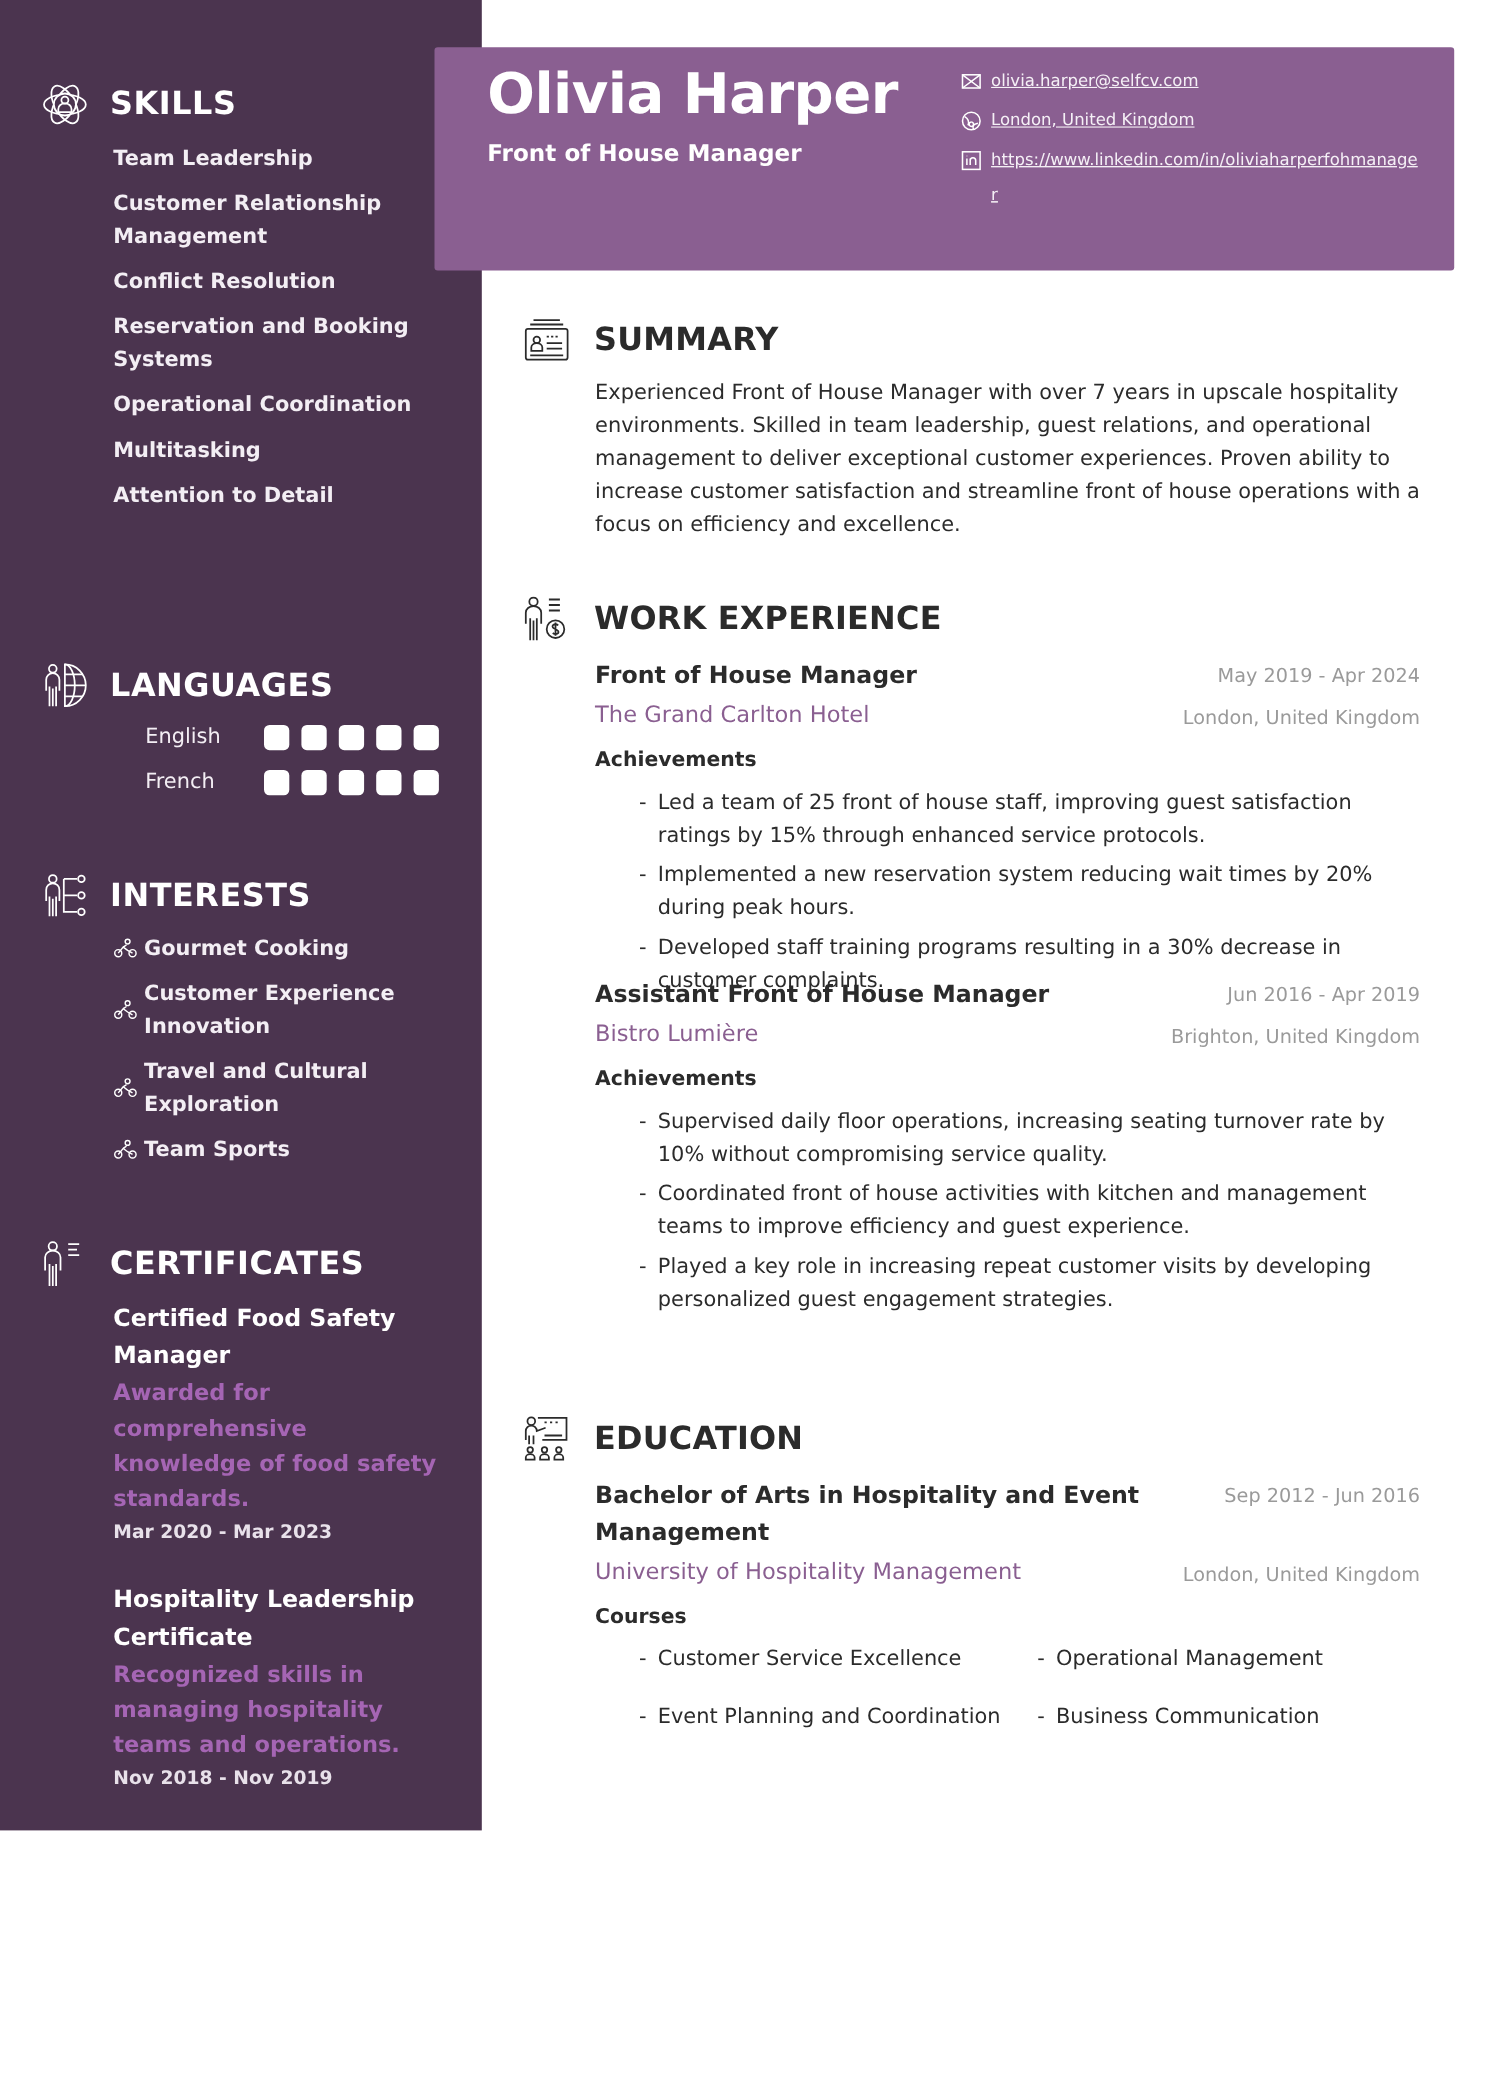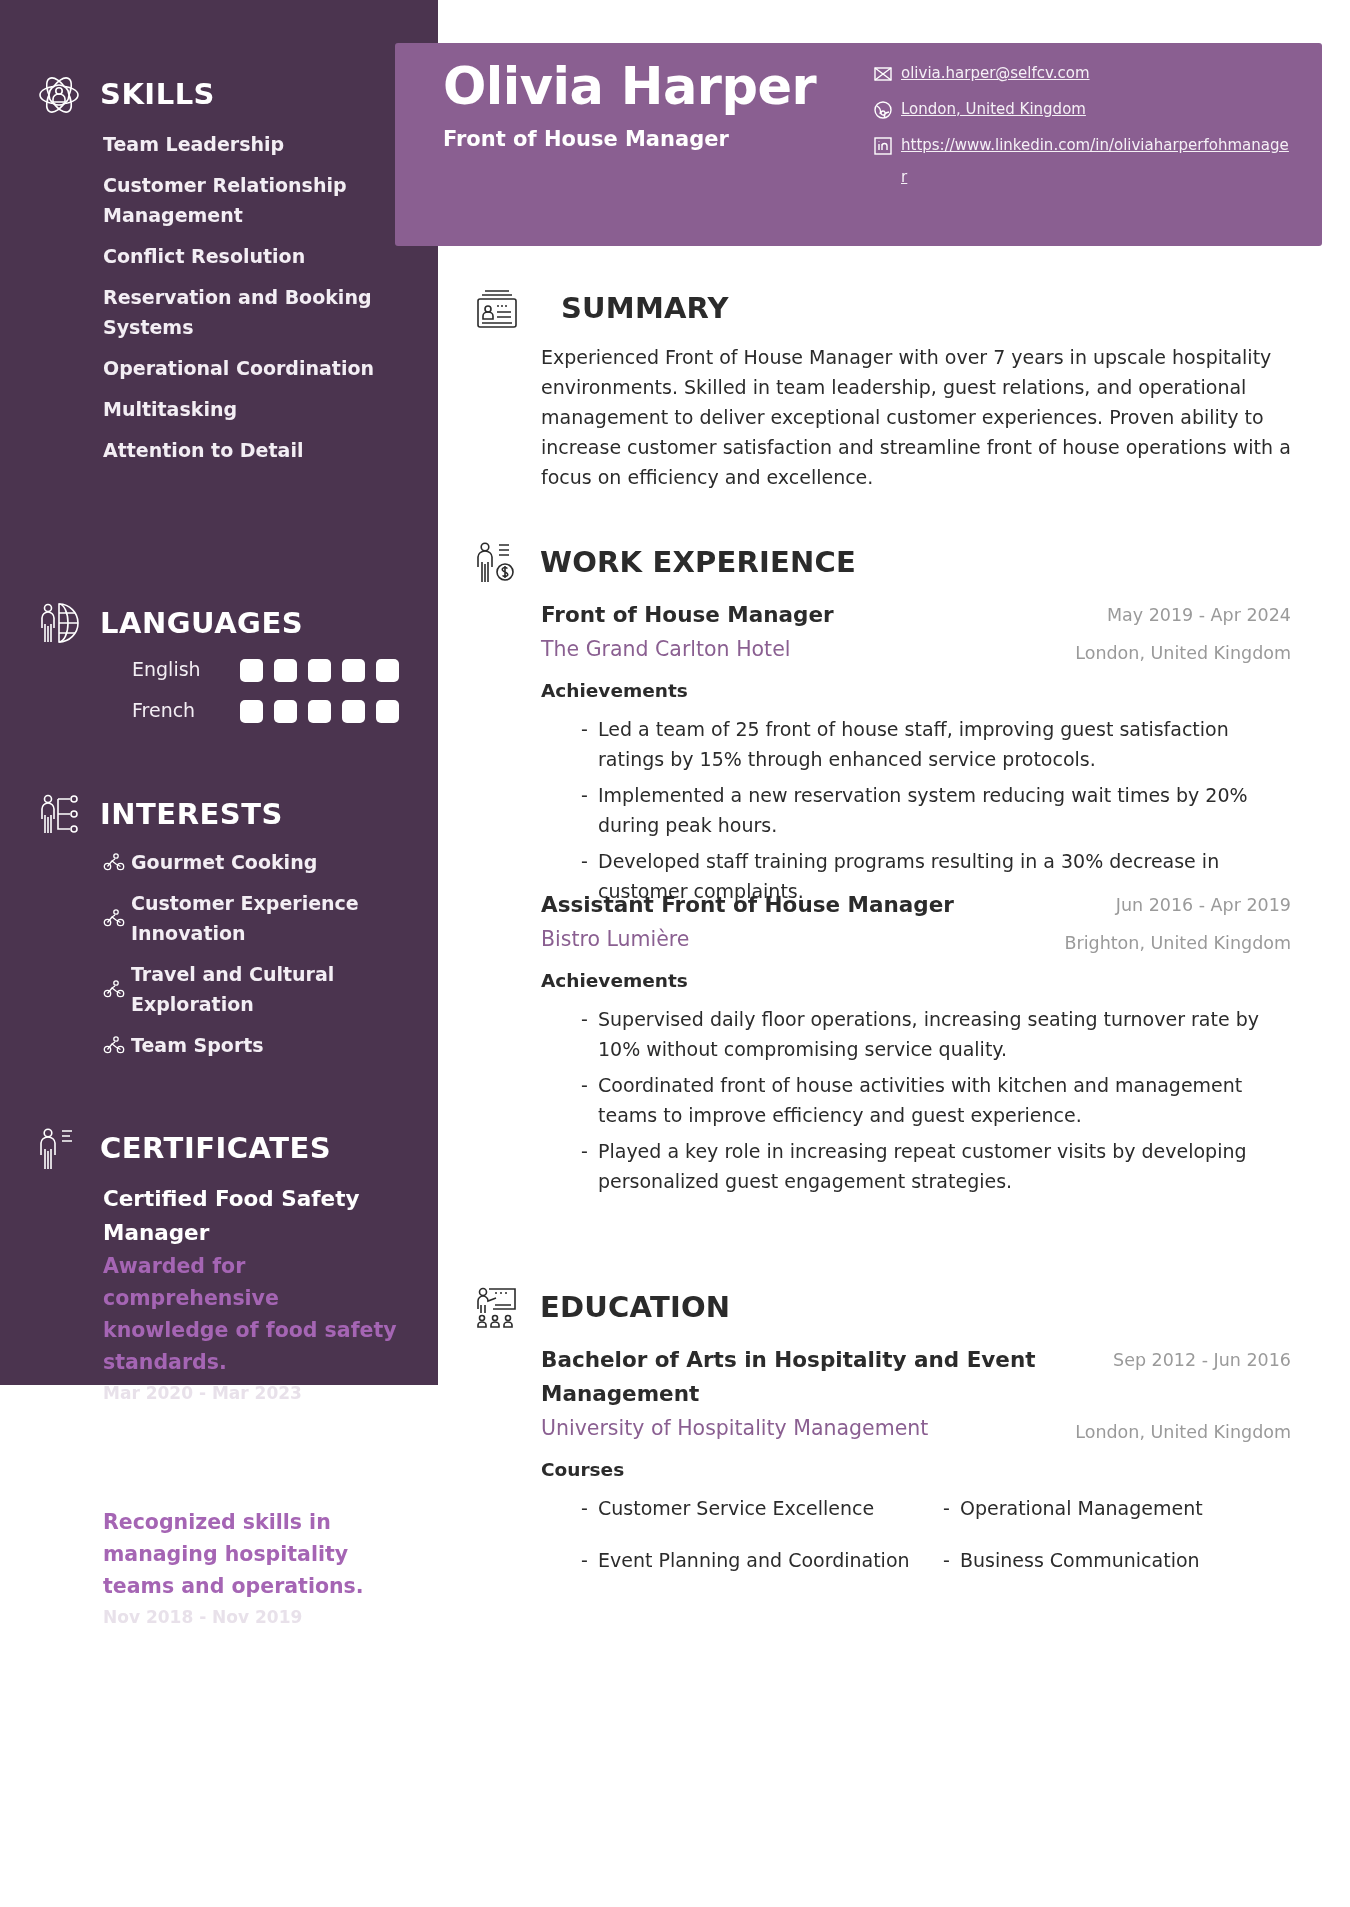--- a/index.html
+++ b/index.html
@@ -1,19 +1,19 @@
 <!DOCTYPE html>
 <html><head>
 <meta charset="utf-8">
 <style>
   * { box-sizing: border-box; margin: 0; padding: 0; }
   html, body { width: 1350px; height: 1907px; background: #ffffff; overflow: hidden; }
   body { position: relative; font-family: "Liberation Sans", "DejaVu Sans", sans-serif; color: #2b2b2b; }
 
-  .sidebar { position: absolute; left: 0; top: 0; width: 438px; height: 1385px; background: #4b344f; color: #ffffff; }
+  .sidebar { position: absolute; left: 0; top: 0; width: 438px; height: 1664px; background: #4b344f; color: #ffffff; }
   .side-section { position: absolute; left: 0; width: 438px; }
   .side-head { position: relative; height: 48px; }
   .side-icon { position: absolute; left: 38px; top: 0; width: 42px; height: 44px; }
   .side-title { position: absolute; left: 100px; top: 4px; font-family: "DejaVu Sans", sans-serif; font-weight: bold; font-size: 29px; letter-spacing: 0.5px; color: #ffffff; }
   .side-list { position: absolute; left: 103px; width: 300px; font-weight: bold; }
   .skill-item { font-family: "DejaVu Sans", sans-serif; font-size: 19px; line-height: 30px; color: #f3eef4; margin-bottom: 11px; }
 
   .lang-row { position: absolute; left: 103px; width: 300px; height: 30px; }
   .lang-name { position: absolute; left: 16px; top: 0; font-family: "DejaVu Sans", sans-serif; font-size: 19px; line-height: 30px; color: #f3eef4; margin-left: 13px; }
   .lang-dots { position: absolute; left: 137px; top: 5px; height: 24px; display: flex; gap: 11px; }
@@ -219,21 +219,21 @@
 
 <main class="main">
 
   <svg class="sec-icon" style="top:288px;" viewBox="0 0 44 44" fill="none" stroke="#2b2b2b" stroke-width="1.6">
     <path d="M10 3 h24 M7 7 h30"></path>
     <rect x="3" y="11" width="38" height="28" rx="2"></rect>
     <circle cx="13" cy="21" r="3"></circle>
     <path d="M8 31 v-3 a5 4 0 0 1 10 0 v3 z"></path>
     <path d="M22 18 h2 M26 18 h2 M30 18 h2 M22 24 h14 M22 29 h14 M7 35 h30"></path>
   </svg>
-  <h2 class="sec-title" style="top:291px;margin-left:21px;">SUMMARY</h2>
+  <h2 class="sec-title" style="top:291px;">SUMMARY</h2>
   <p class="summary-text">Experienced Front of House Manager with over 7 years in upscale hospitality environments. Skilled in team leadership, guest relations, and operational management to deliver exceptional customer experiences. Proven ability to increase customer satisfaction and streamline front of house operations with a focus on efficiency and excellence.</p>
 
   <svg class="sec-icon" style="top:542px;" viewBox="0 0 44 44" fill="none" stroke="#2b2b2b" stroke-width="1.6">
     <circle cx="10" cy="5" r="3.8"></circle>
     <path d="M3 25 v-10 a7 6 0 0 1 14 0 v10 M7 20 v20 M10 22 v18 M13 20 v20"></path>
     <path d="M24 3 h10 M24 8 h10 M24 13 h10"></path>
     <circle cx="30" cy="30" r="8"></circle>
     <path d="M32.5 26.5 q-2.5 -2 -5 0 q-1 2 2.5 3.5 q3.5 1.5 2.5 3.5 q-2.5 2 -5 0 M30 24 v12"></path>
   </svg>
   <h2 class="sec-title" style="top:545px;">WORK EXPERIENCE</h2>

